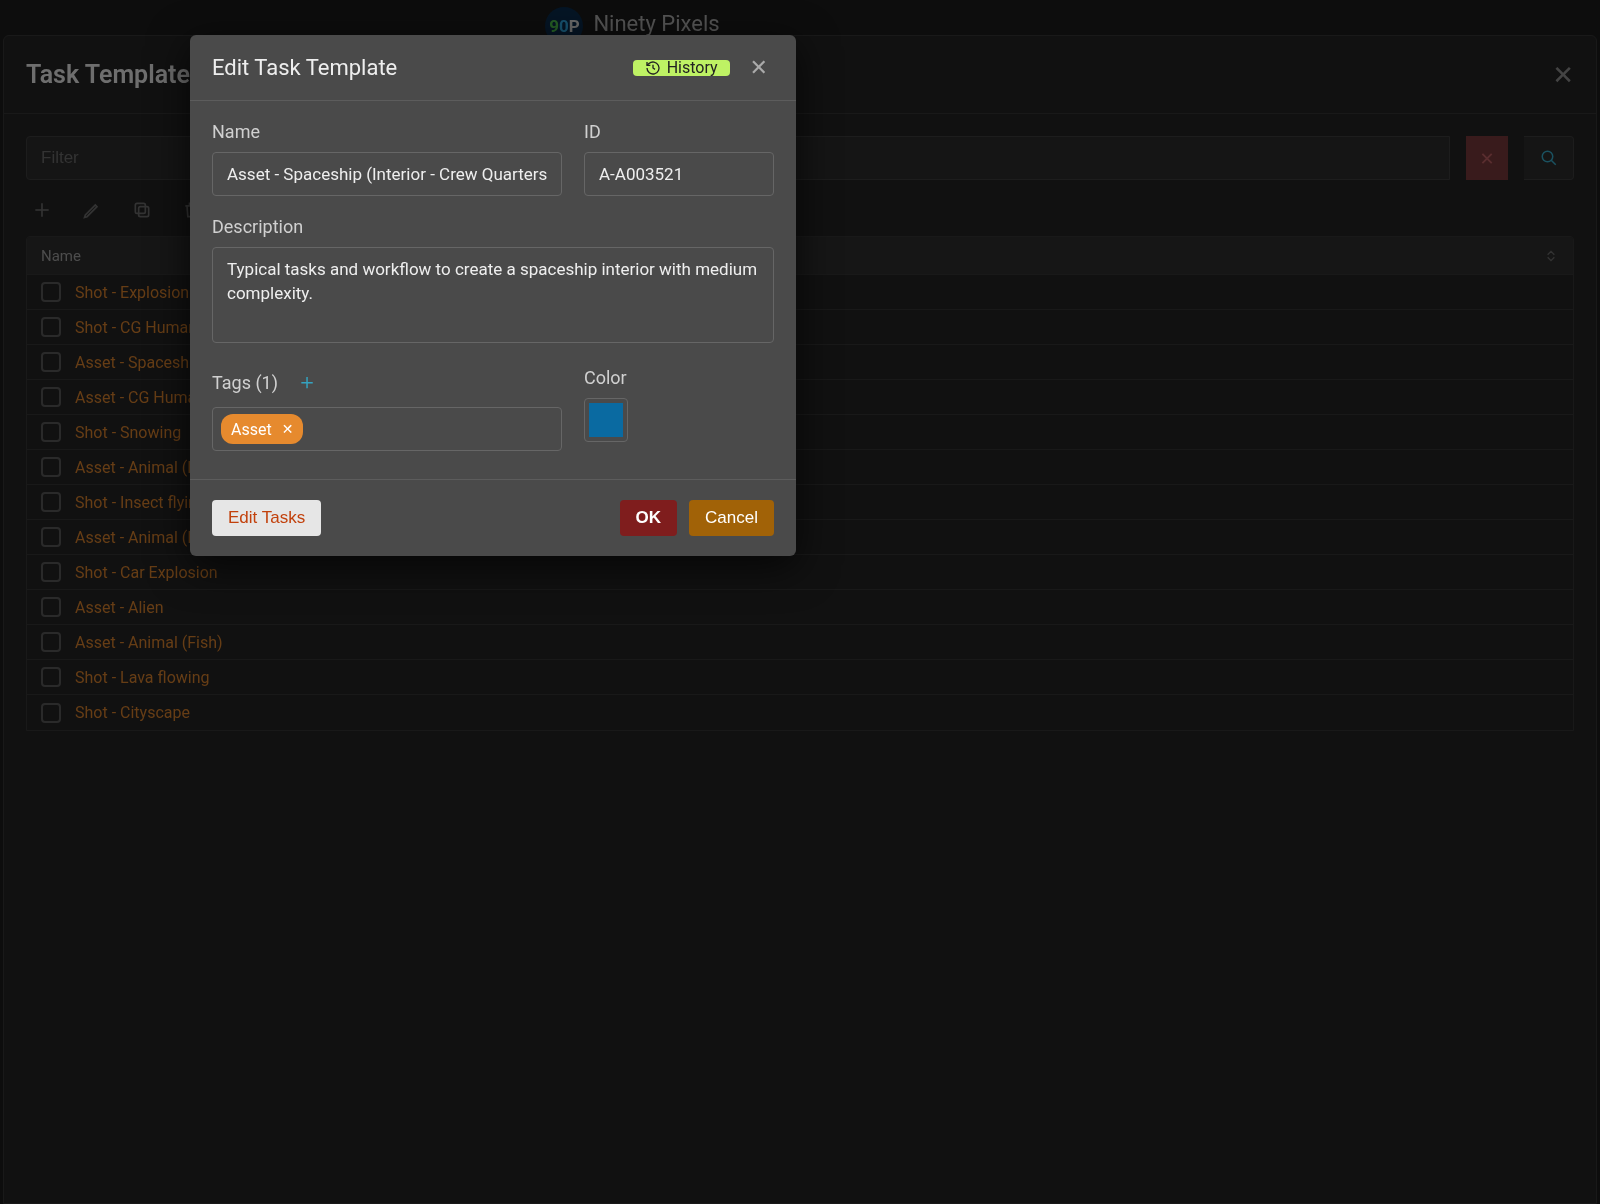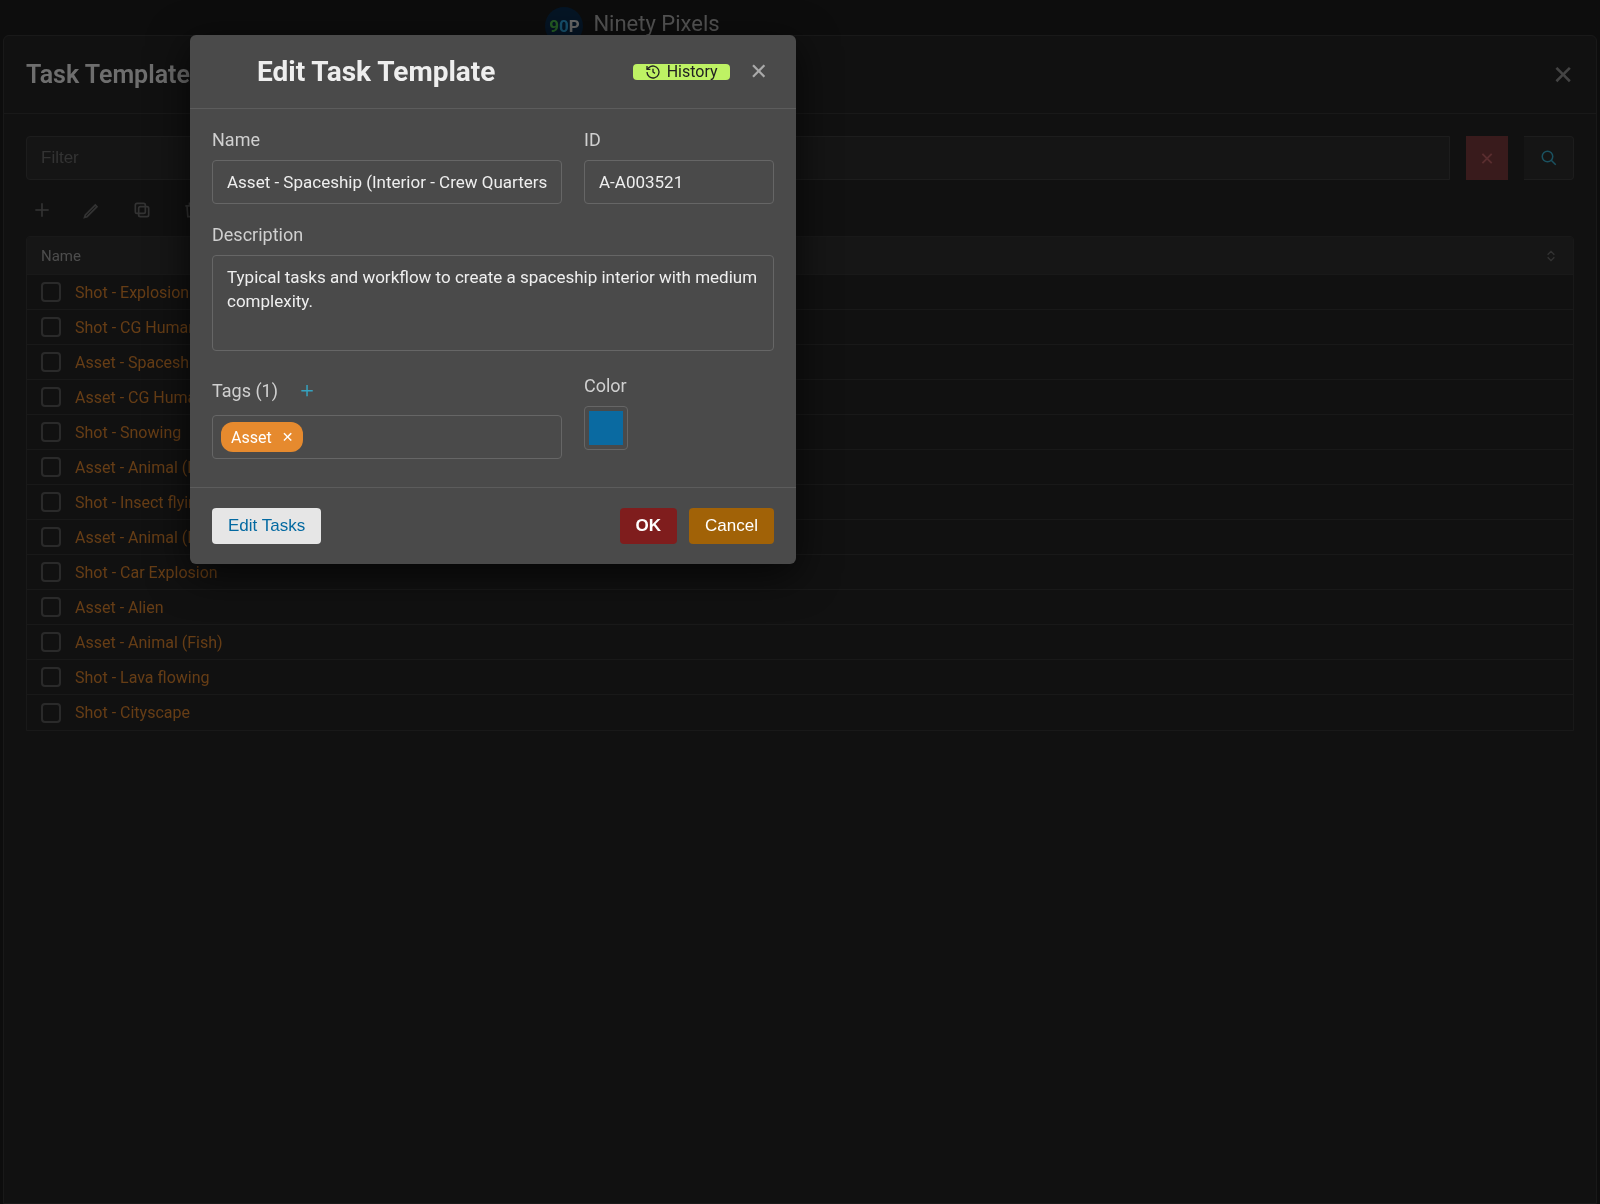--- a/index.html
+++ b/index.html
@@ -175,24 +175,23 @@
     border-radius: 6px;
     box-shadow: 0 10px 40px rgba(0,0,0,0.7);
     color: #ddd;
   }
   .modal-header {
     display: flex; align-items: center;
     padding: 20px 22px;
     gap: 14px;
   }
   .modal-title {
-    font-size: 28px;
-    font-weight: 700;
+    font-size: 22px;
+    font-weight: 400;
     color: #eee;
-    margin-left: 45px;
   }
   .modal-spacer { flex: 1; }
   .history-btn {
     height: 16px;
     padding: 0 12px;
     background: #bef264;
     color: #222;
     border-radius: 4px;
     display: flex; align-items: center;
     gap: 6px;
@@ -289,21 +288,21 @@
   }
   .btn {
     height: 36px;
     padding: 0 16px;
     border-radius: 4px;
     display: flex; align-items: center;
     font-size: 17px;
     cursor: pointer;
     border: none;
   }
-  .btn-light { background: #e6e6e6; color: #0369a1; }
+  .btn-light { background: #e6e6e6; color: #c2410c; }
   .btn-ok    { background: #7f1d1d; color: #fff; font-weight: bold; }
   .btn-cancel{ background: #a16207; color: #fff; }
   .footer-spacer { flex: 1; }
 
   svg { display: block; }
 </style>
 </head>
 <body>
 
 <div class="topbar">

